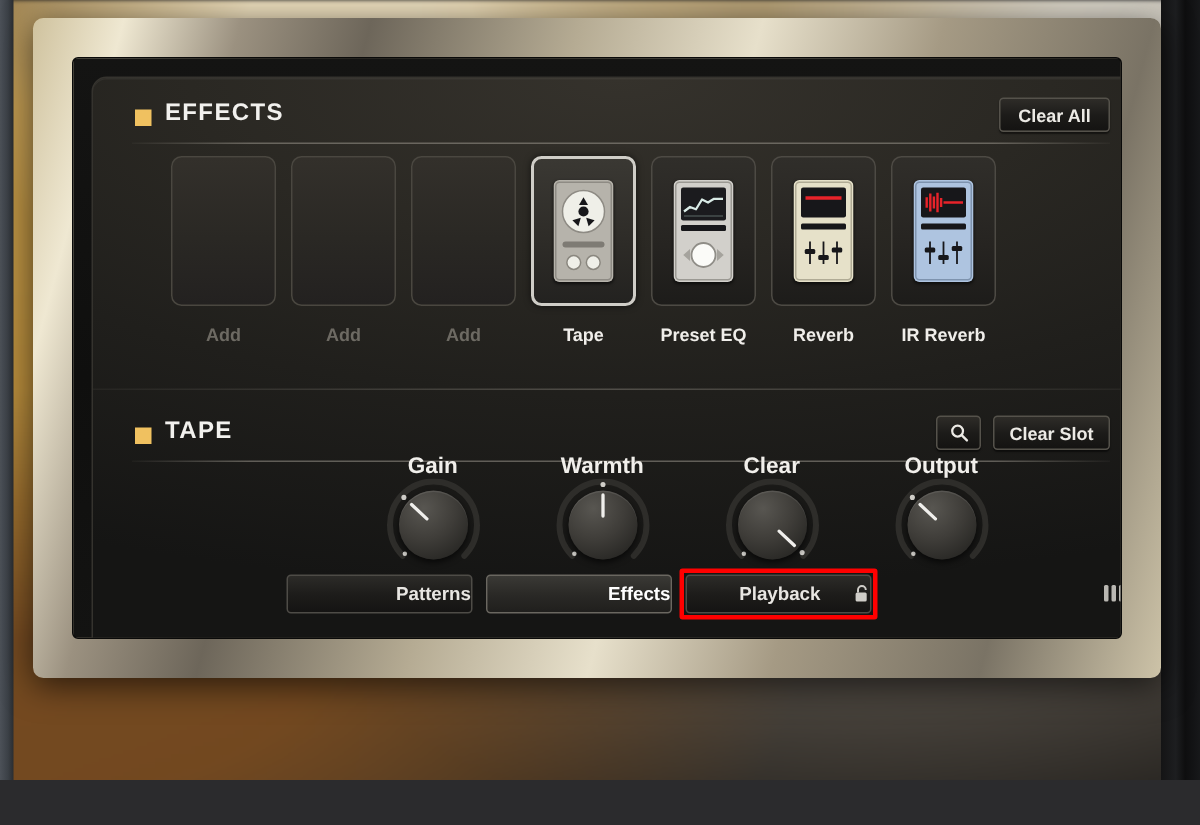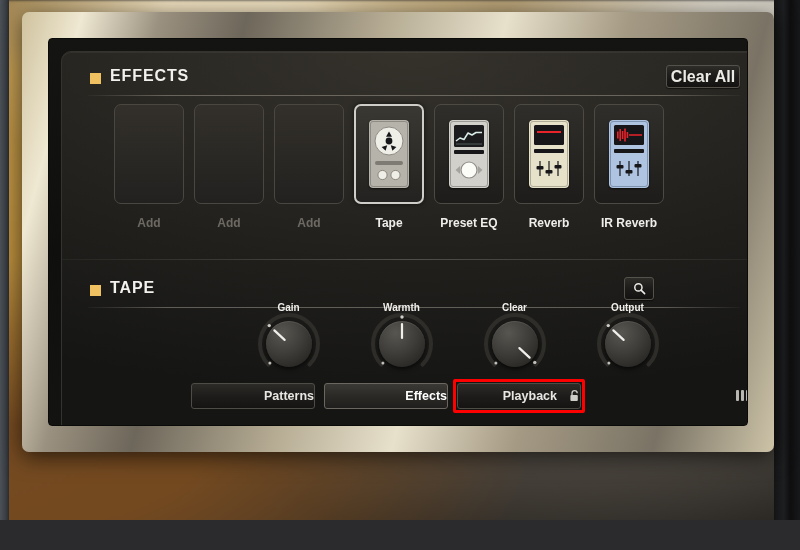--- a/index.html
+++ b/index.html
@@ -82,21 +82,21 @@
   .head-rule {
     position: absolute; left: 0; top: 33px; width: 100%; height: 1px;
     background: linear-gradient(90deg, rgba(150,145,135,.05), rgba(165,160,150,.5) 12%, rgba(165,160,150,.5) 88%, rgba(150,145,135,.05));
   }
 
   .dark-btn {
     position: absolute; top: 3px;
     height: 23px; border-radius: 3px;
     background: linear-gradient(180deg, #2e2c28 0%, #1c1b19 52%, #141312 100%);
     border: 1px solid #55524b;
-    color: #eceae5; font-size: 16px; font-weight: bold;
+    color: #eceae5; font-size: 12px; font-weight: bold;
     display: flex; align-items: center; justify-content: center;
     cursor: pointer;
     box-shadow: 0 1px 1px rgba(0,0,0,.5);
   }
 
   
   #slot-row {
     position: absolute; left: 52px; top: 52px;
     width: 660px; height: 132px;
     display: flex; gap: 10px;
@@ -132,21 +132,21 @@
   
   #knob-row {
     position: absolute; left: 52px; top: 250px;
     width: 660px; height: 120px;
     display: flex; gap: 0;
   }
   .knob-cell { width: 113px; text-align: center; }
   .knob-cell:nth-child(1) { margin-left: 118px; }
   .knob-cell:nth-child(n+2) { margin-left: 0; }
   .knob-name {
-    font-size: 10px; font-weight: bold; color: #f1efeb;
+    font-size: 15px; font-weight: bold; color: #f1efeb;
     margin-bottom: 0;
   }
   .knob-wrap {
     position: relative; width: 66px; height: 62px; margin: 0 auto;
     cursor: pointer;
   }
   .knob-arc { position: absolute; left: 0; top: 0; }
   .knob-cap {
     position: absolute; left: 10px; top: 8px;
     width: 46px; height: 46px; border-radius: 50%;
@@ -303,20 +303,21 @@
      <div class="slot-label">IR Reverb</div>
           </div>
         </div>
 
       <div style="position:absolute; left:0; top:207px; width:100%; height:1px;
                   background:linear-gradient(90deg,rgba(120,116,108,.1),rgba(120,116,108,.55),rgba(120,116,108,.1));"></div>
 
       <div class="section-head" style="top:222px;">
         <div class="sq-bullet"></div>
         <div class="sec-title">TAPE</div>
+        <div class="dark-btn" style="right:0; width:78px;">Clear Slot</div>
         <div class="dark-btn" style="right:86px; width:30px;">
           <svg width="13" height="13" viewBox="0 0 13 13">
             <circle cx="5.4" cy="5.4" r="3.6" fill="none" stroke="#eceae5" stroke-width="1.5"></circle>
             <line x1="8.1" y1="8.1" x2="11.6" y2="11.6" stroke="#eceae5" stroke-width="1.6" stroke-linecap="round"></line>
           </svg>
         </div>
         <div class="head-rule"></div>
       </div>
 
       <div id="knob-row">
@@ -380,21 +381,21 @@
     </div>
 
     <div id="tab-bar">
       <div id="tabs">
           <div class="tab" style="width: 124px;">
             <span>Patterns</span>
           </div>
           <div class="tab tab-active" style="width: 124px;">
             <span>Effects</span>
           </div>
-          <div class="tab" style="width: 124px;">
+          <div class="tab" style="width: 124px; gap: 10px;">
             <span>Playback</span>
             <svg width="11" height="12" viewBox="0 0 11 12" style="margin-left:12px;">
               <path d="M3 5 V3.3 A2.5 2.5 0 0 1 8.2 3.3" fill="none" stroke="#cfcdc8" stroke-width="1.3"></path>
               <rect x="1.4" y="5" width="7.4" height="6" rx="1" fill="#cfcdc8"></rect>
             </svg>
           </div>
         </div>
       <div id="annot-box" style="left: 392px; top: -4px; width: 132px; height: 34px; border-color: rgb(255, 0, 0);"></div>
       <div id="keys-icon">
         <svg width="17" height="17" viewBox="0 0 17 17">

